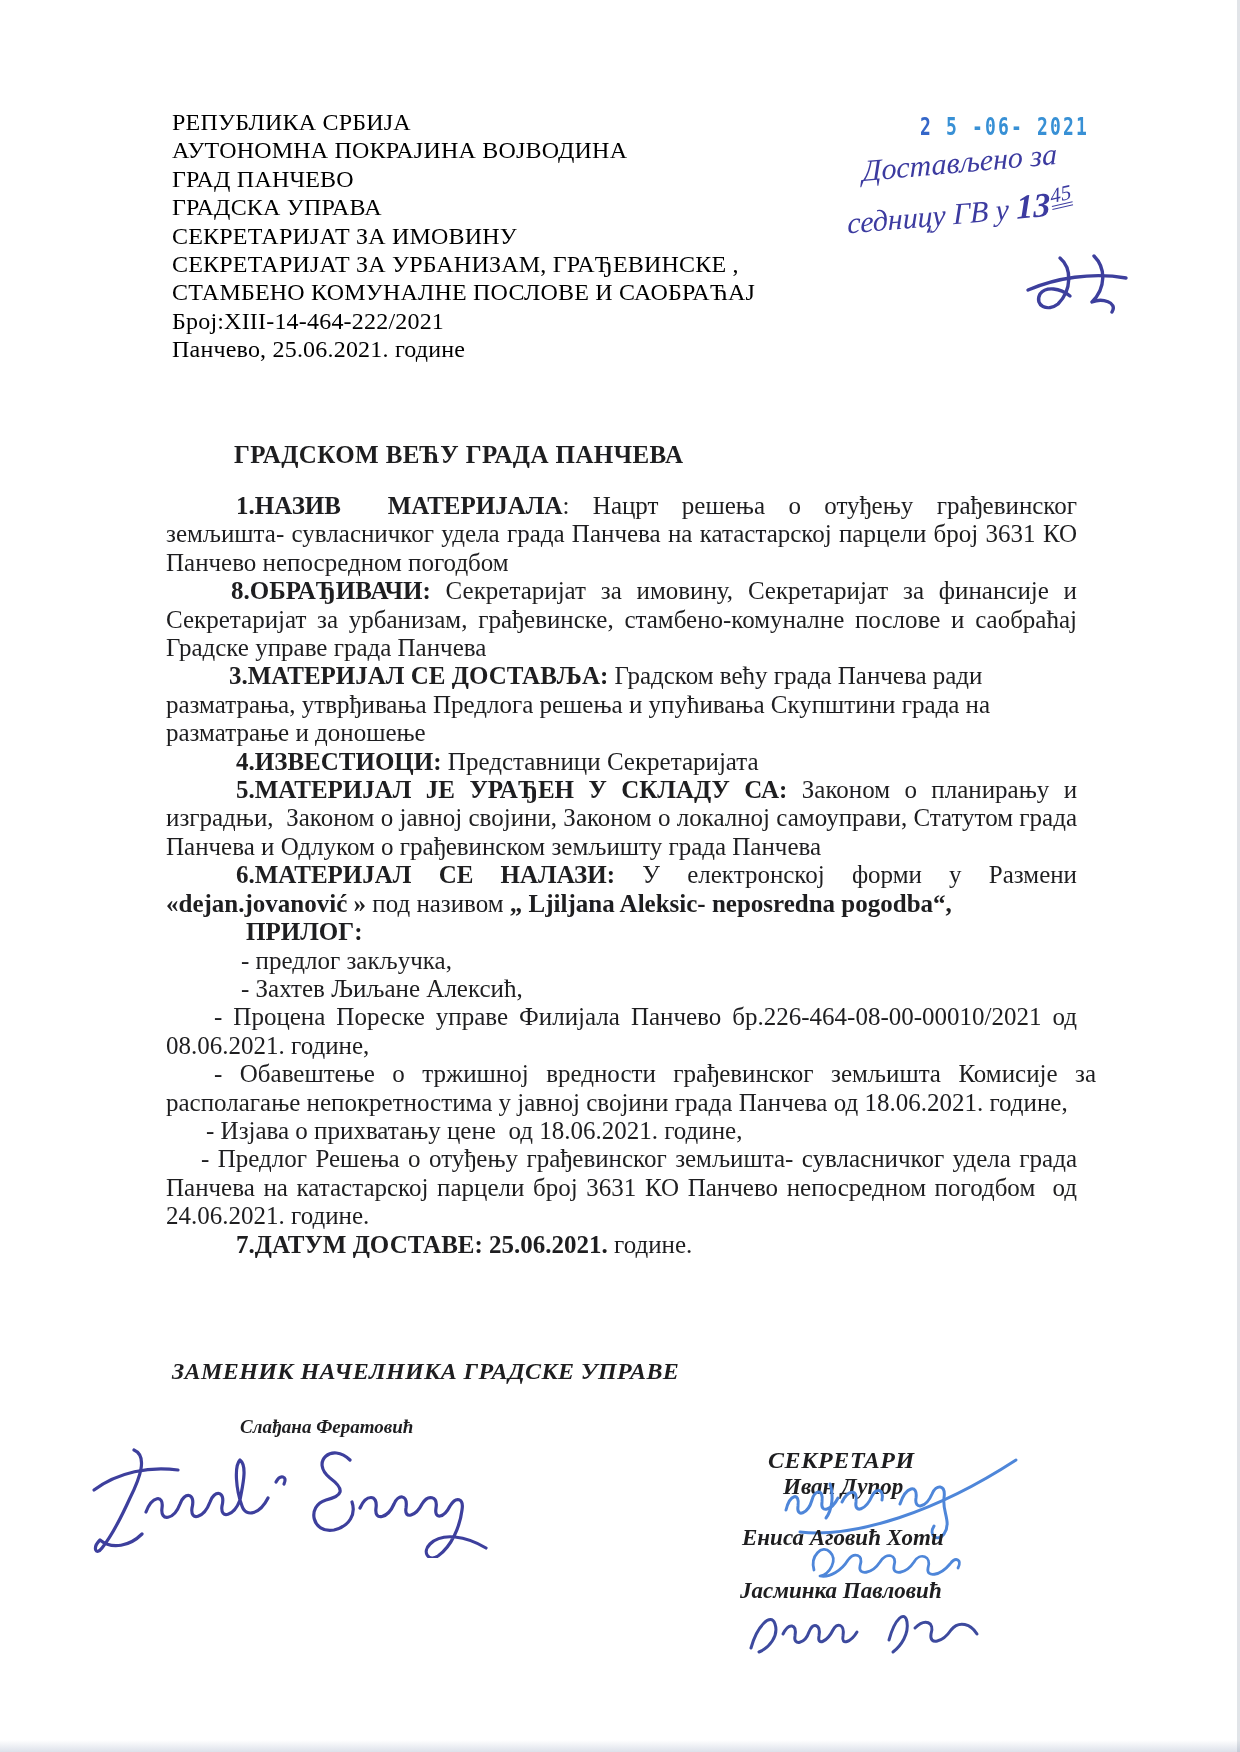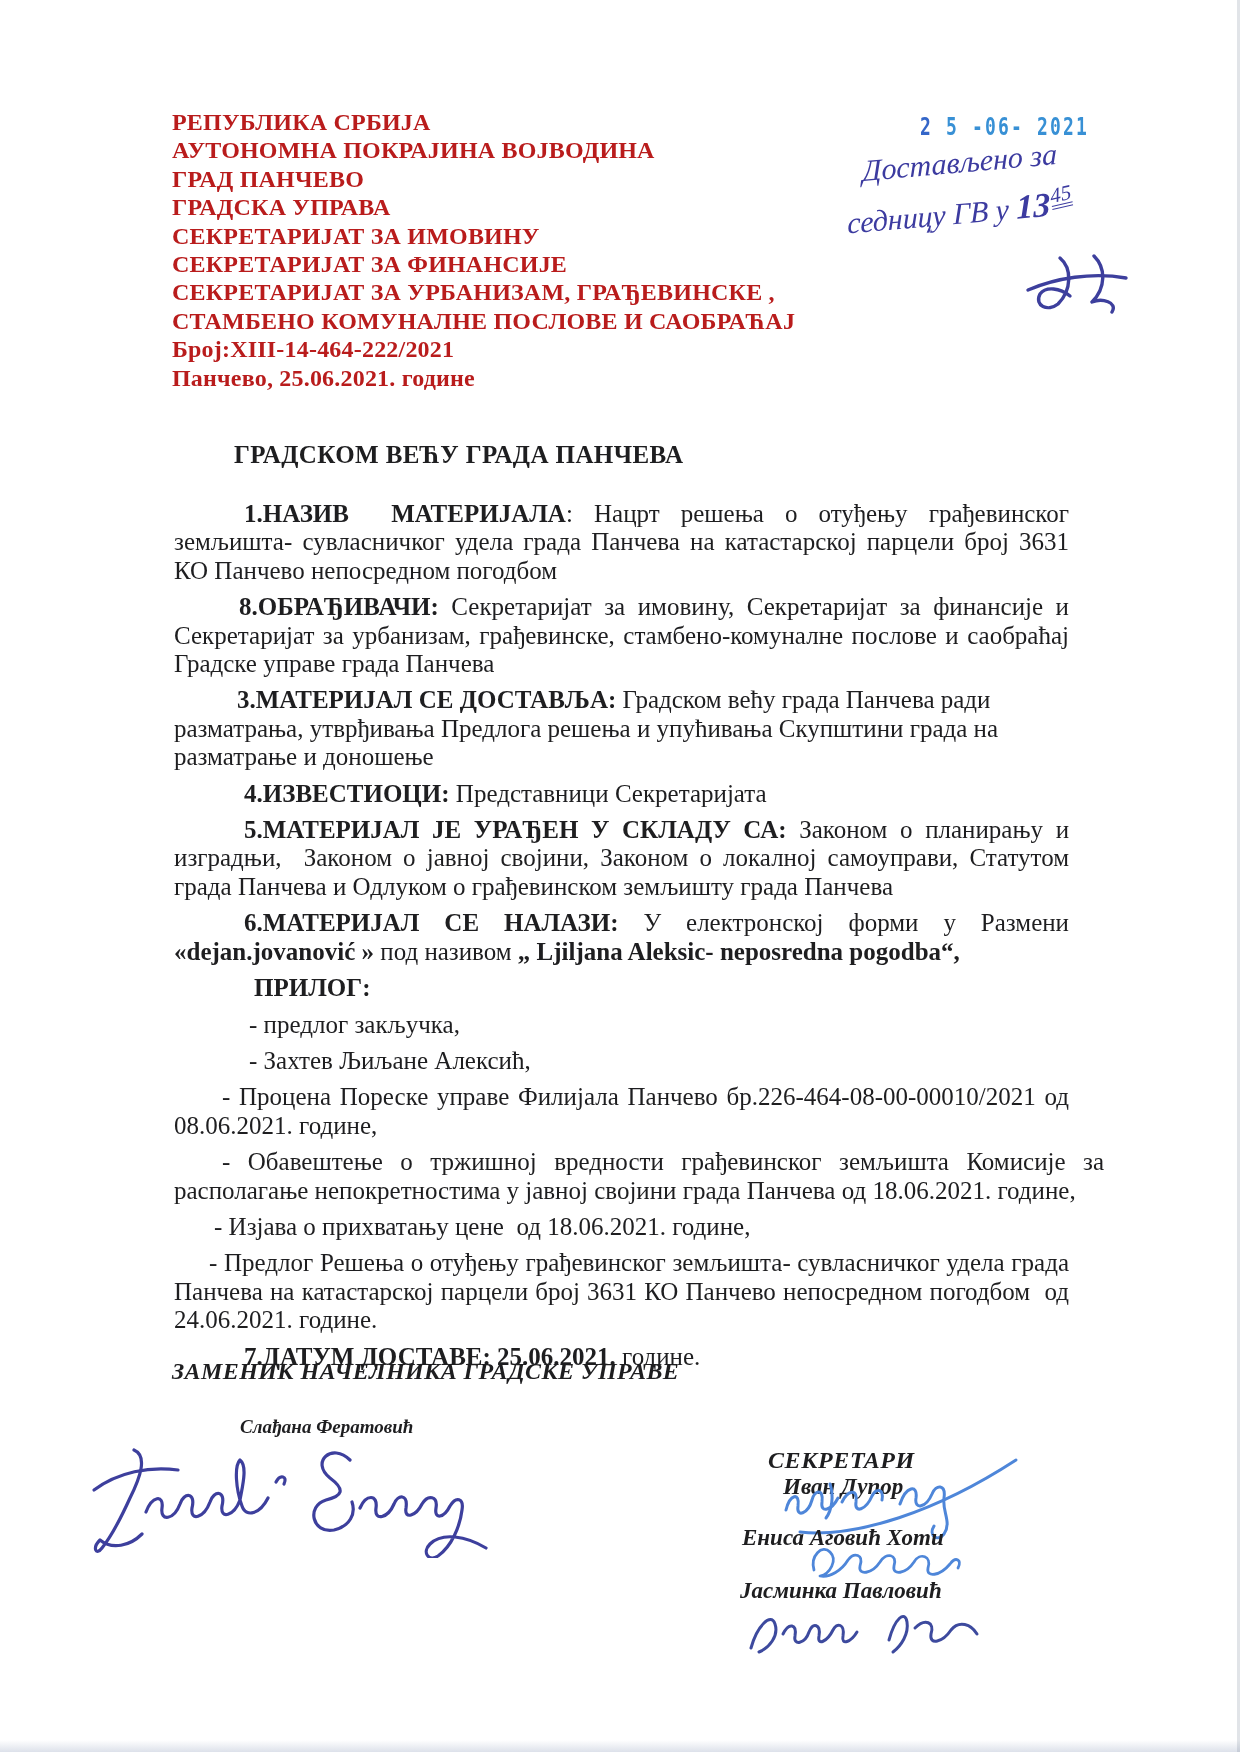--- a/index.html
+++ b/index.html
@@ -3,22 +3,22 @@
 <meta charset="utf-8">
 <style>
   html,body{margin:0;padding:0;background:#ffffff;}
   .page{
     position:relative;width:1240px;height:1752px;background:#ffffff;
     font-family:"Liberation Serif",serif;color:#1e1e20;overflow:hidden;
   }
   
   .letterhead{
     position:absolute;left:172px;top:108px;
-    font-weight:700;font-size:24px;line-height:28.4px;
-    letter-spacing:.2px;white-space:nowrap;color:#b91c1c;
+    font-weight:400;font-size:24px;line-height:28.4px;
+    letter-spacing:.2px;white-space:nowrap;color:#000000;
   }
   
   .stamp{
     position:absolute;left:920px;top:112px;
     font-family:"DejaVu Sans Mono",monospace;font-weight:700;font-size:25px;
     color:#2e8bd3;letter-spacing:3px;white-space:nowrap;
     transform:scaleX(.72);transform-origin:left top;opacity:.95;
   }
   .stamp::first-letter{color:#2a5ec6;}
   
@@ -36,21 +36,21 @@
   }
   
   .title{
     position:absolute;left:234px;top:441px;
     font-weight:700;font-size:25px;letter-spacing:.4px;white-space:nowrap;
   }
   .docbody{
     position:absolute;left:166px;top:492px;width:911px;
     font-size:25px;line-height:28.4px;color:#1e1e20;
   }
-  .para{margin:8px;white-space:pre-wrap;}
+  .para{margin:0;white-space:pre-wrap;}
   .para.j{text-align:justify;}
   .para.wide{width:930px;}
   .b{font-weight:700;}
   .i35{text-indent:35px}.i40{text-indent:40px}.i48{text-indent:48px}
   .i63{text-indent:63px}.i65{text-indent:65px}.i70{text-indent:70px}
   .i75{text-indent:75px}.i80{text-indent:80px}
   
   .deputy-title{
     position:absolute;left:172px;top:1358px;
     font-style:italic;font-weight:700;font-size:24px;letter-spacing:.4px;white-space:nowrap;
@@ -81,21 +81,20 @@
 <body>
 
 <div class="page">
 
   <div class="letterhead">
       <div>РЕПУБЛИКА СРБИЈА</div>
       <div>АУТОНОМНА ПОКРАЈИНА ВОЈВОДИНА</div>
       <div>ГРАД ПАНЧЕВО</div>
       <div>ГРАДСКА УПРАВА</div>
       <div>СЕКРЕТАРИЈАТ ЗА ИМОВИНУ</div>
-      <div>СЕКРЕТАРИЈАТ ЗА ФИНАНСИЈЕ</div>
       <div>СЕКРЕТАРИЈАТ ЗА УРБАНИЗАМ, ГРАЂЕВИНСКЕ ,</div>
       <div>СТАМБЕНО КОМУНАЛНЕ ПОСЛОВЕ И САОБРАЋАЈ</div>
       <div>Број:XIII-14-464-222/2021</div>
       <div>Панчево, 25.06.2021. године</div>
     </div>
 
   <div class="stamp">2 5 -06- 2021</div>
 
   <div class="hw-note">
     <div class="l1">Достављено за</div>

